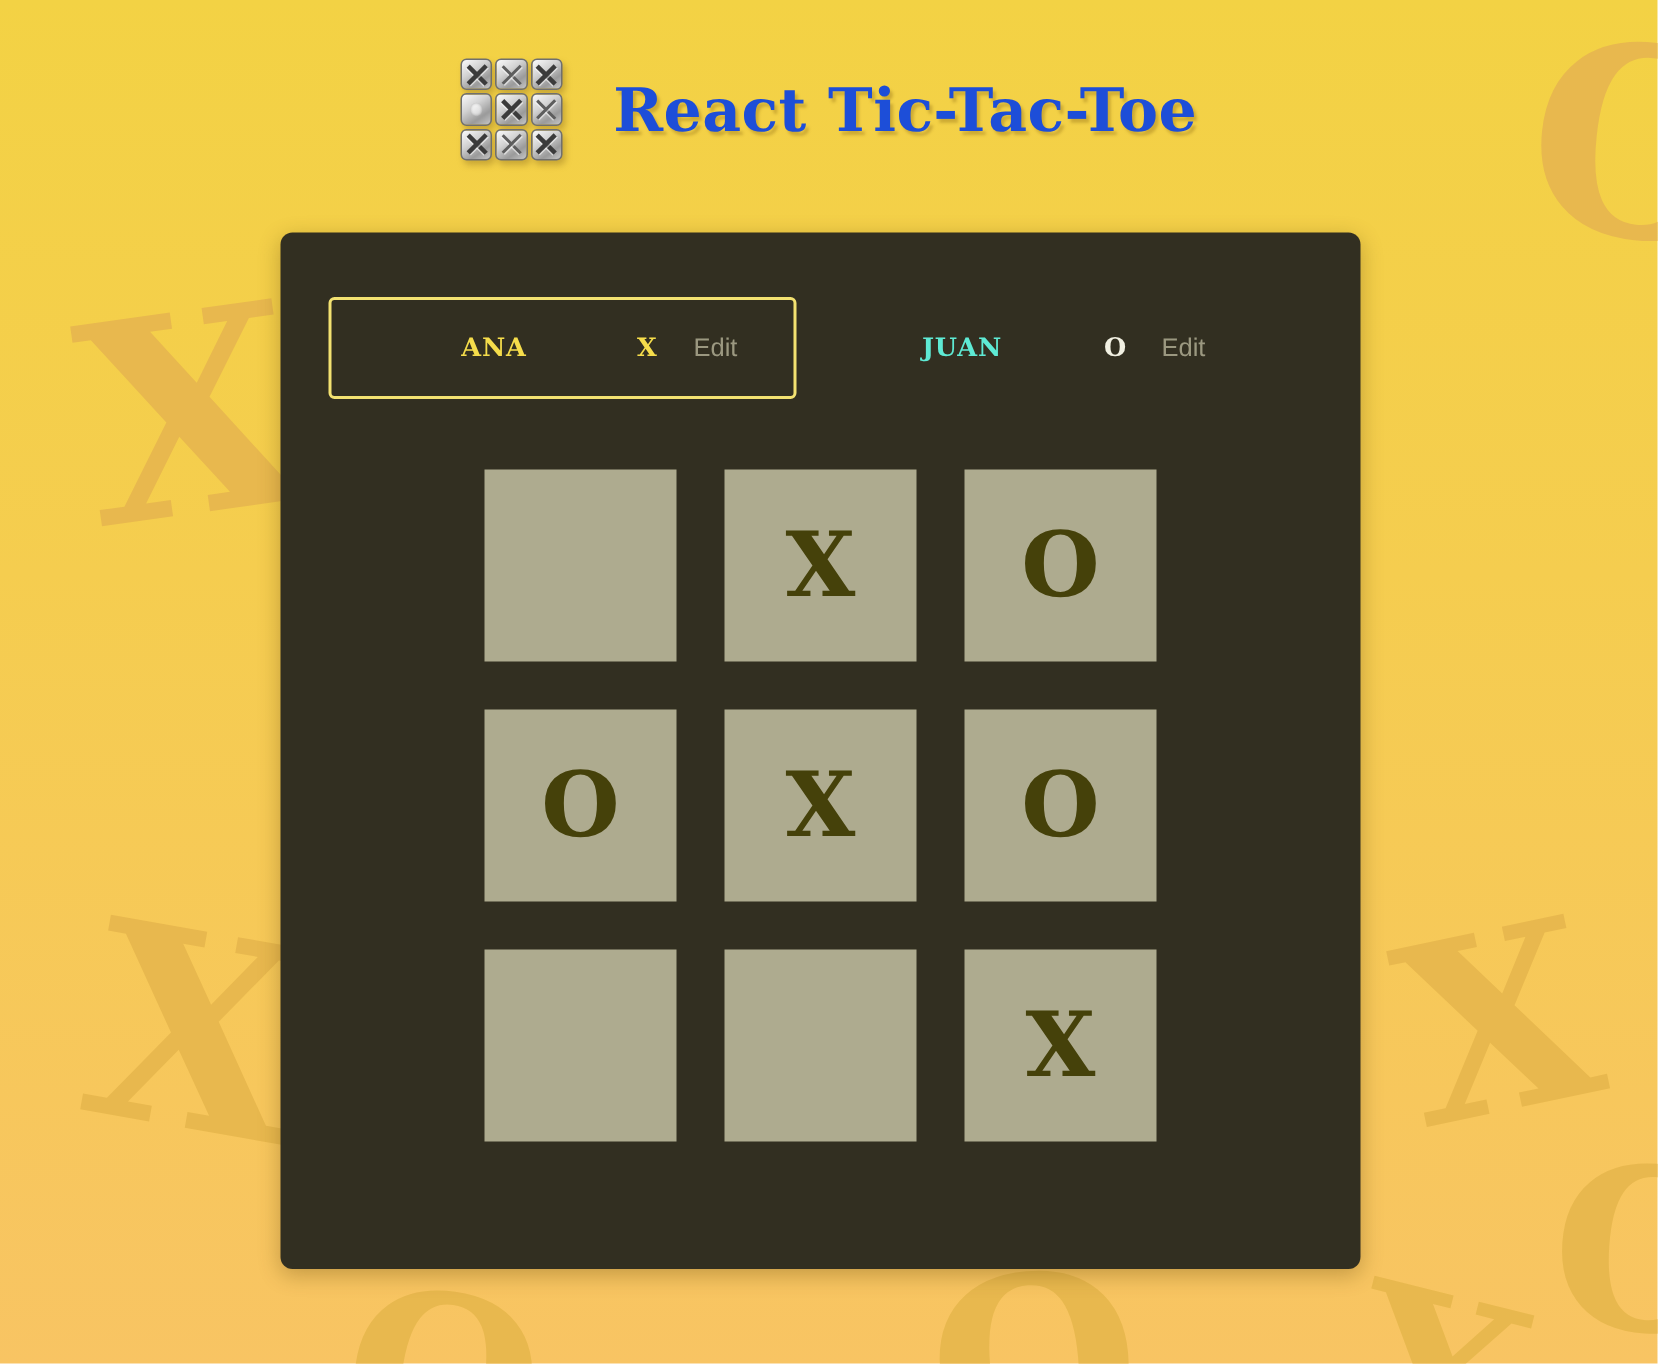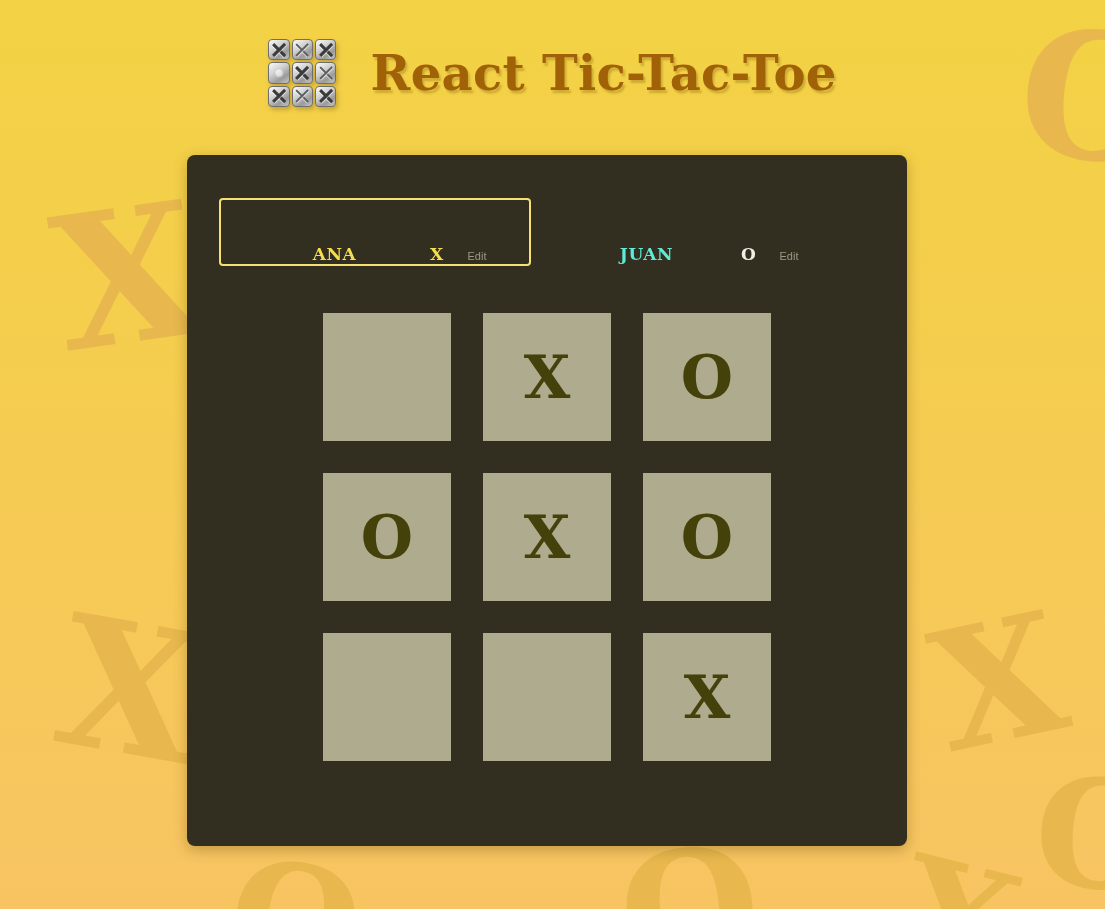--- a/index.html
+++ b/index.html
@@ -88,23 +88,23 @@
     width: 46%; height: 46%;
     transform: translate(-50%,-50%);
     border-radius: 50%;
     background: linear-gradient(145deg,#ffffff,#cfcfcf);
     box-shadow: inset 0 0 2px rgba(0,0,0,.35);
   }
 
   #app-title {
     font-family: "DejaVu Serif", serif;
     font-weight: 700;
-    font-size: 48px;
+    font-size: 40px;
     letter-spacing: .3px;
-    color: #a16207;
+    color: #1d4ed8;
     text-shadow: 2px 3px 2px rgba(150,115,25,.40);
     white-space: nowrap;
   }
 
   
   #game-panel {
     position: absolute;
     left: 187px;
     top: 155px;
     width: 720px;
@@ -119,21 +119,21 @@
   #players {
     list-style: none;
     display: flex;
     align-items: stretch;
     gap: 0;
   }
 
   .player {
     flex: 0 0 312px;
     display: flex;
-    align-items: flex-end;
+    align-items: center;
     justify-content: center;
     gap: 0;
     height: 68px;
     border: 2px solid transparent;
     border-radius: 4px;
     padding: 0 8px;
   }
   .player.active {
     border-color: #f3e271;
   }
@@ -156,21 +156,21 @@
     color: #f1f0e2;
     width: 54px;
     text-align: center;
   }
   .player.active .player-symbol { color: #f5dd4b; }
 
   .edit-button {
     background: none;
     border: none;
     font-family: "Liberation Sans", sans-serif;
-    font-size: 11px;
+    font-size: 17px;
     color: #9b9880;
     cursor: pointer;
     padding: 2px 4px;
   }
 
   
   #game-board {
     margin: 47px 0 0 0;
     display: flex;
     flex-direction: column;

